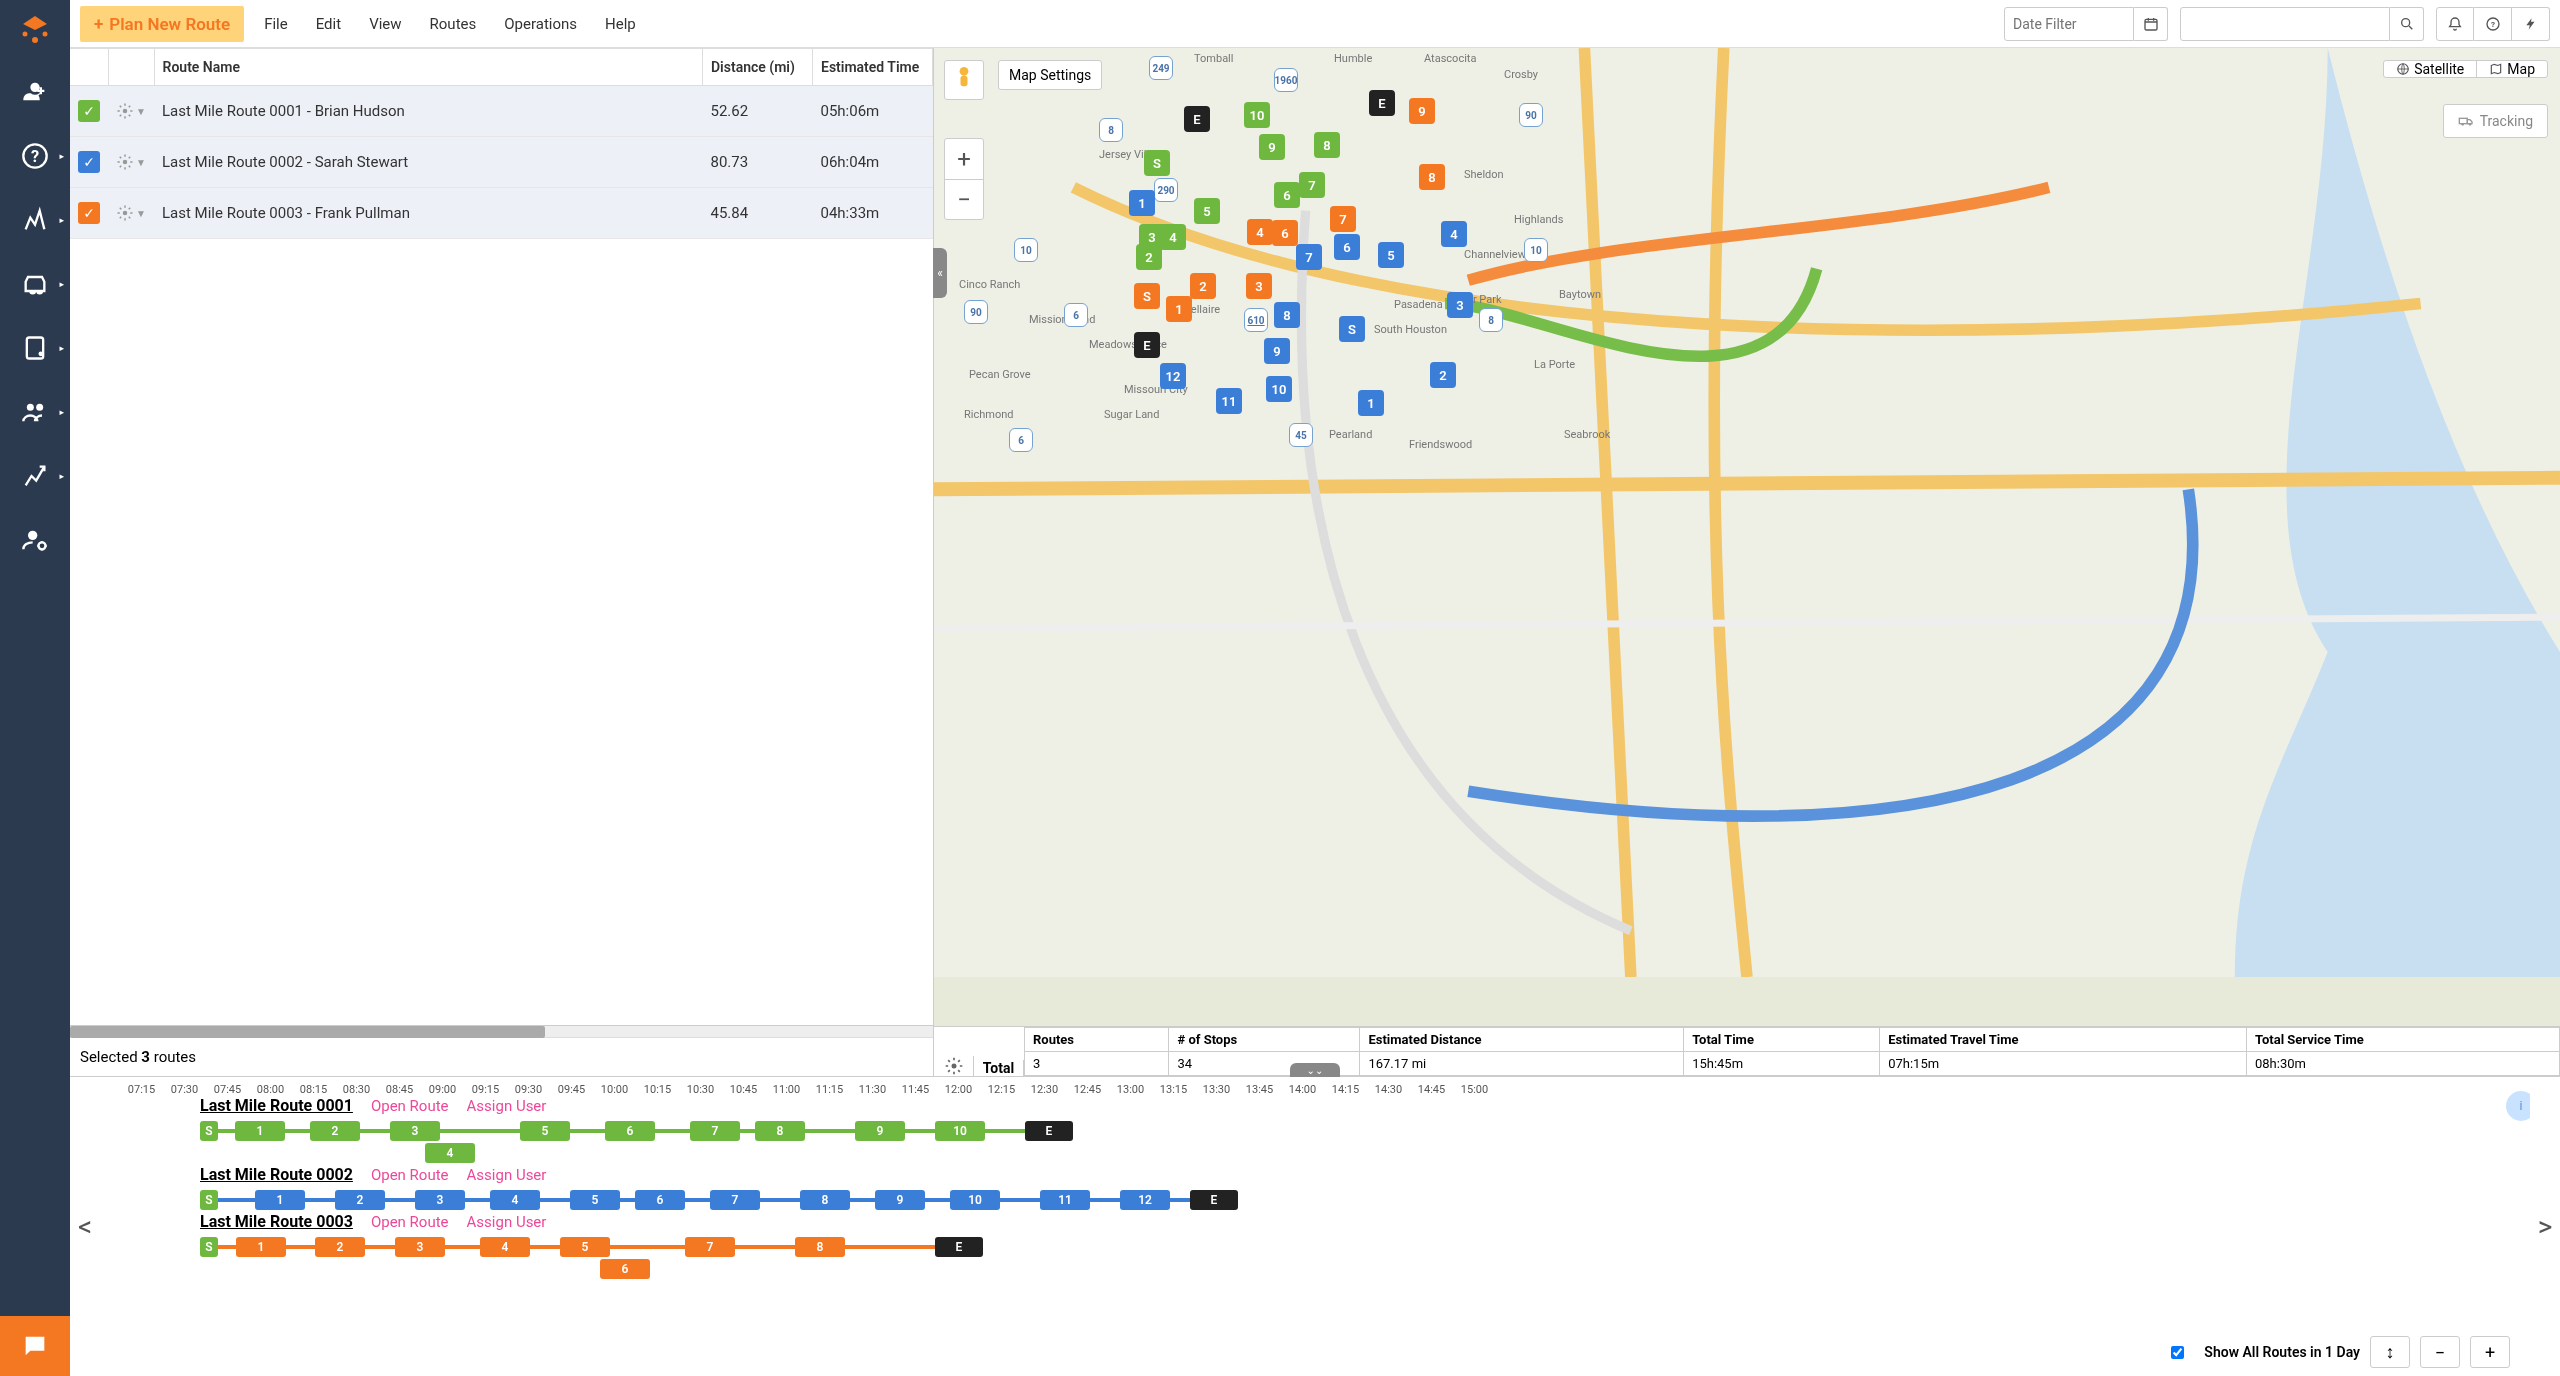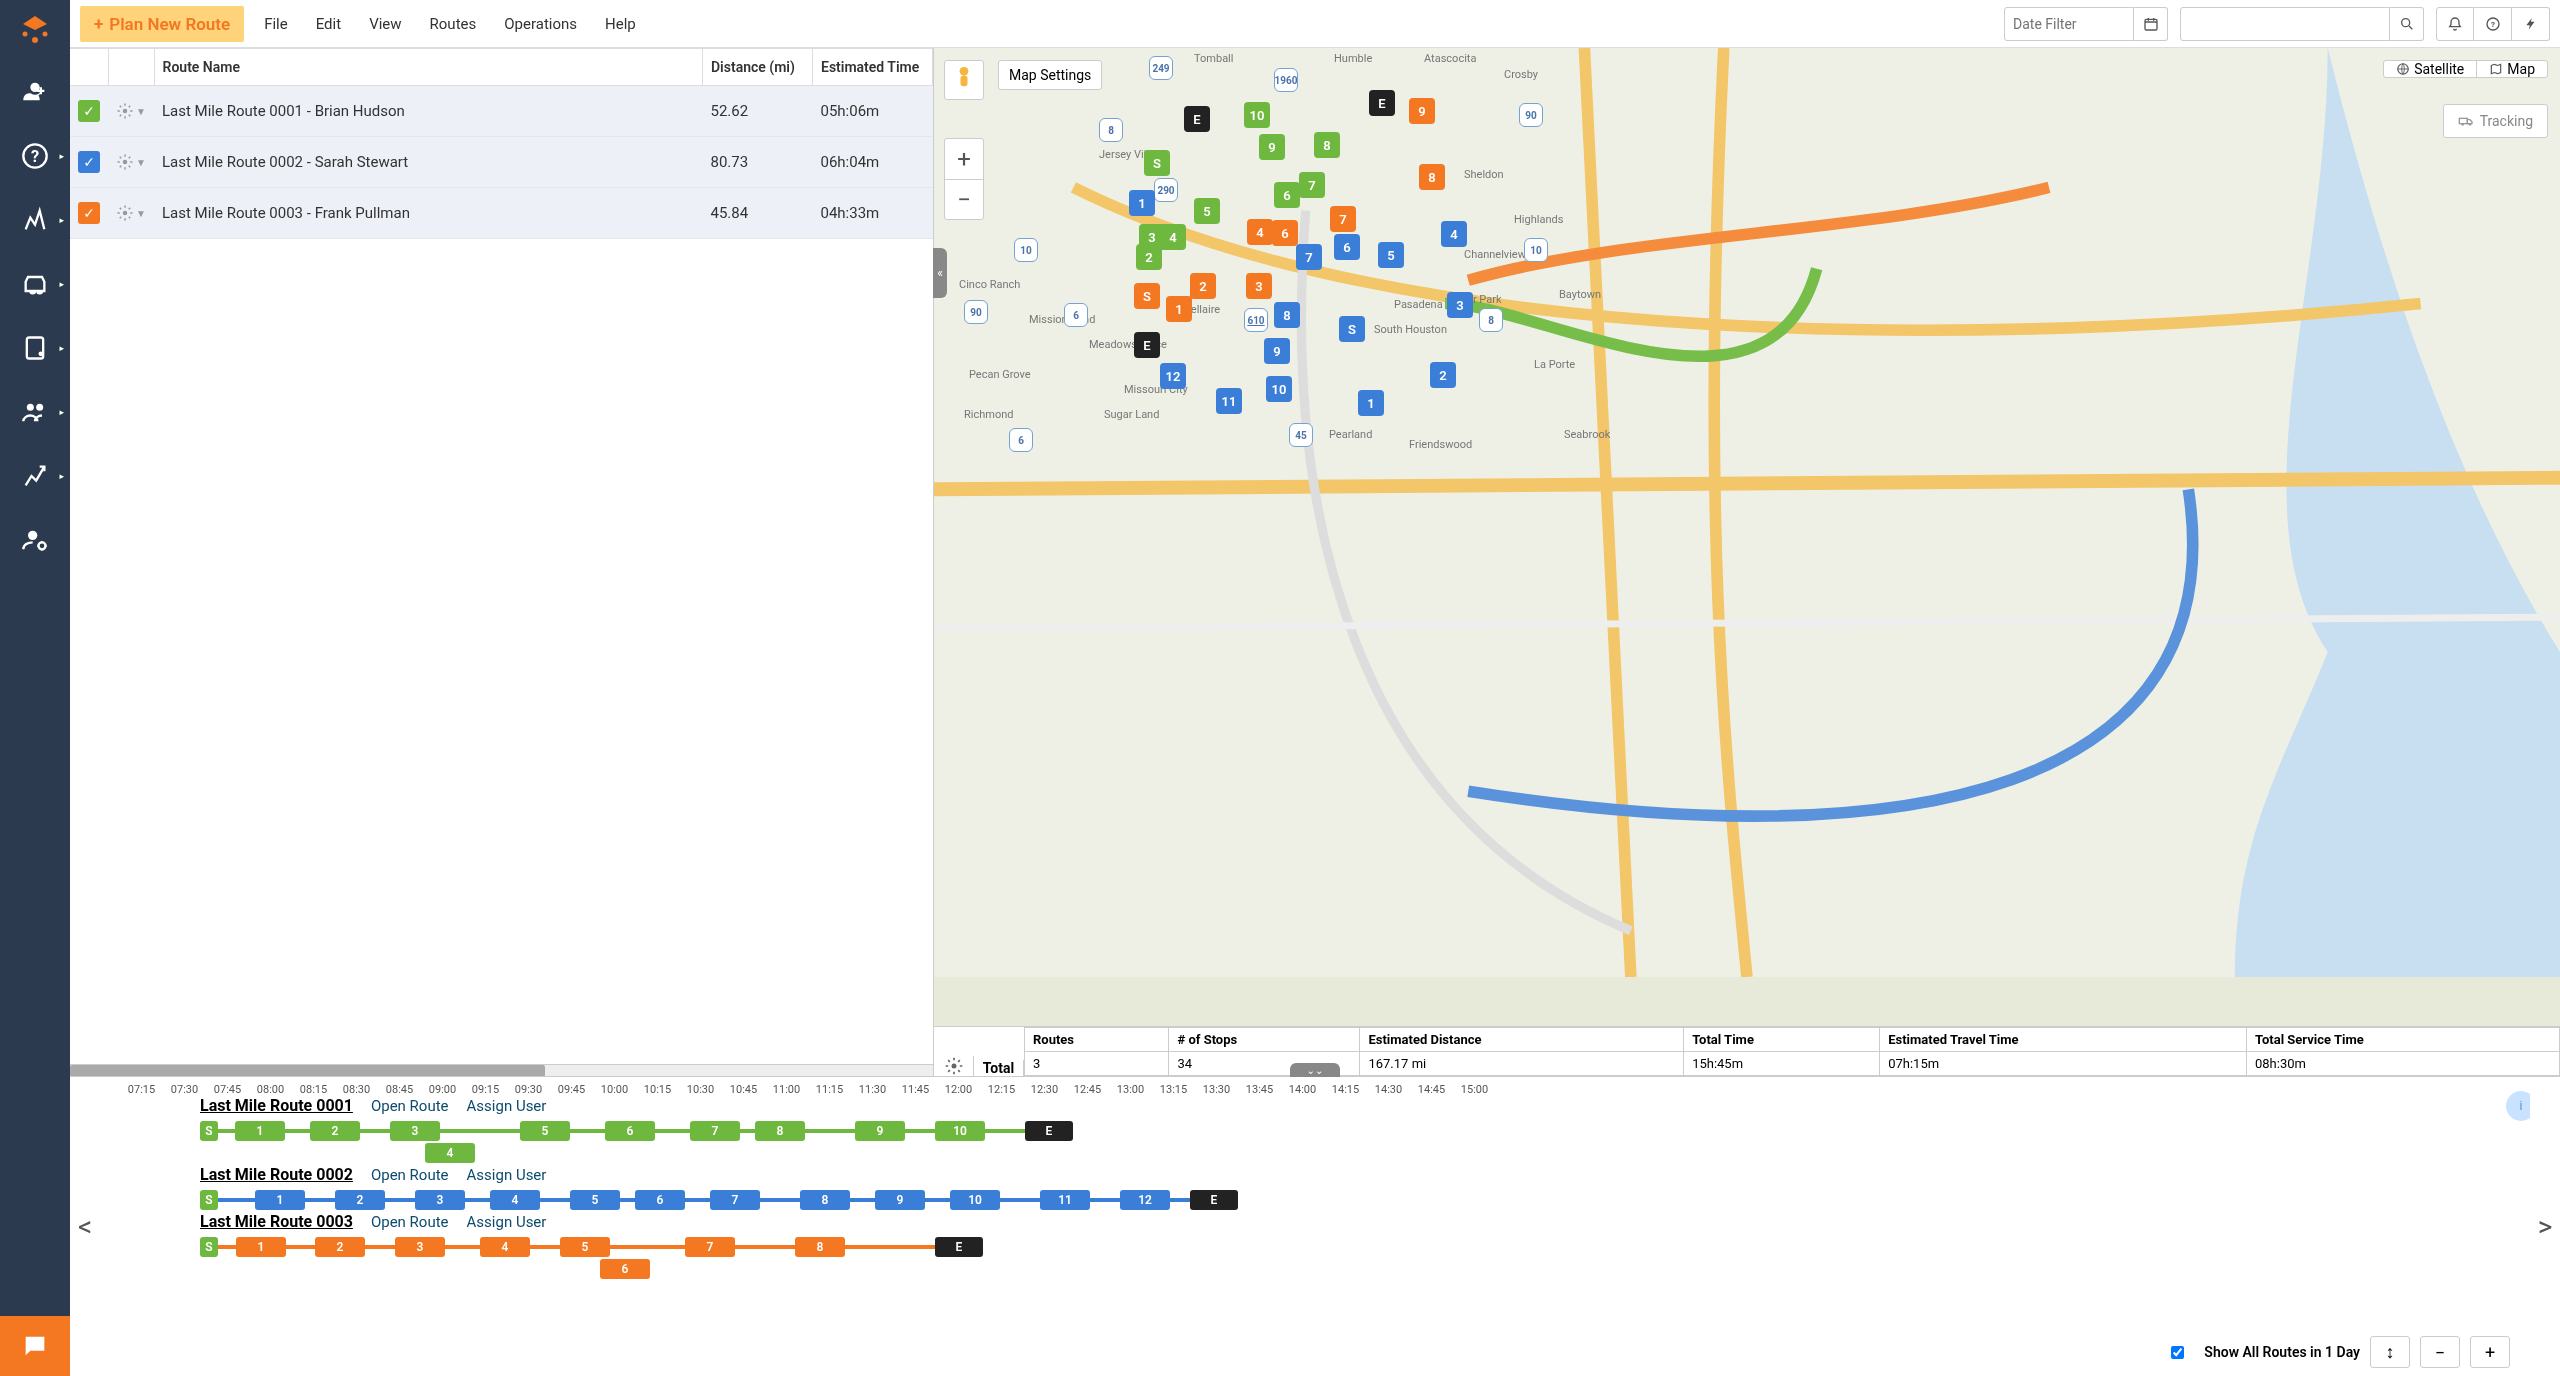--- a/index.html
+++ b/index.html
@@ -85,21 +85,21 @@
 
 .timeline-wrap { height:300px; border-top:1px solid #ccc; position:relative; display:flex;}
 .timeline-toggle { position:absolute; top:-14px; left:50%; transform:translateX(-50%); width:50px; height:14px; background:#888; border-radius:6px 6px 0 0; color:#fff; display:flex; align-items:center; justify-content:center; font-size:10px; cursor:pointer;}
 .tl-nav { width:30px; display:flex; align-items:center; justify-content:center; font-size:28px; color:#555; cursor:pointer;}
 .tl-center { flex:1; overflow:hidden; position:relative; padding:6px 20px 0 20px;}
 .tl-ticks { display:flex; gap:0; font-size:11px; color:#555; white-space:nowrap;}
 .tl-tick { width:43px; text-align:center; flex:none;}
 .tl-route-block { }
 .tl-route-head { display:flex; gap:18px; align-items:center; margin-left:80px; margin-bottom:6px;}
 .tl-route-title { font-weight:700; text-decoration:underline; font-size:16px;}
-.tl-route-link { font-size:15px; color:#0c4a6e; cursor:pointer;}
+.tl-route-link { font-size:15px; color:#ec4899; cursor:pointer;}
 .tl-bar-row { position:relative; height:22px; margin-left:80px;}
 .tl-bar-row2 { position:relative; height:22px; margin-left:80px;}
 .tl-line { position:absolute; top:8px; left:0; height:4px; border-radius:2px;}
 .tl-seg { position:absolute; top:0; height:20px; border-radius:3px; color:#fff; font-size:12px; display:flex; align-items:center; justify-content:center; font-weight:600;}
 .s-green{background:#6fb83f;} .s-blue{background:#3a7ed8;} .s-orange{background:#f47721;} .s-black{background:#222;}
 .l-green{background:#6fb83f;} .l-blue{background:#3a7ed8;} .l-orange{background:#f47721;}
 
 .tl-footer { position:absolute; bottom:8px; right:20px; display:flex; align-items:center; gap:10px;}
 .tl-footer label { font-size:14px; font-weight:600; display:flex; align-items:center; gap:20px;}
 .tl-footer .btn { width:40px; height:32px; border:1px solid #ccc; border-radius:3px; display:flex; align-items:center; justify-content:center; font-size:18px; cursor:pointer;}
@@ -292,20 +292,23 @@
   <td>Last Mile Route 0003 - Frank Pullman</td>
   <td>45.84</td>
   <td>04h:33m</td>
                 </tr>
               </tbody>
           </table>
         </div>
         <div class="hscroll">
             <div class="hscroll-thumb"></div>
           </div>
+        <div class="selected-bar">
+          <span>Selected </span><b>3</b><span> routes</span>
+        </div>
         <div class="collapse-tab">«</div>
       </div>
 
       <div class="right-panel">
         <div class="map-area">
           <svg class="map-bg" viewBox="0 0 700 400" preserveAspectRatio="none">
             <rect width="700" height="400" fill="#eef0e6"></rect>
             <path d="M600 0 C620 80 650 180 700 260 L700 400 L560 400 C560 340 580 310 600 260 C560 200 600 100 600 0Z" fill="#c7dff0"></path>
             <path d="M0 190 L700 185" stroke="#f3c66a" stroke-width="6"></path>
             <path d="M280 0 L300 400" stroke="#f3c66a" stroke-width="5"></path>

